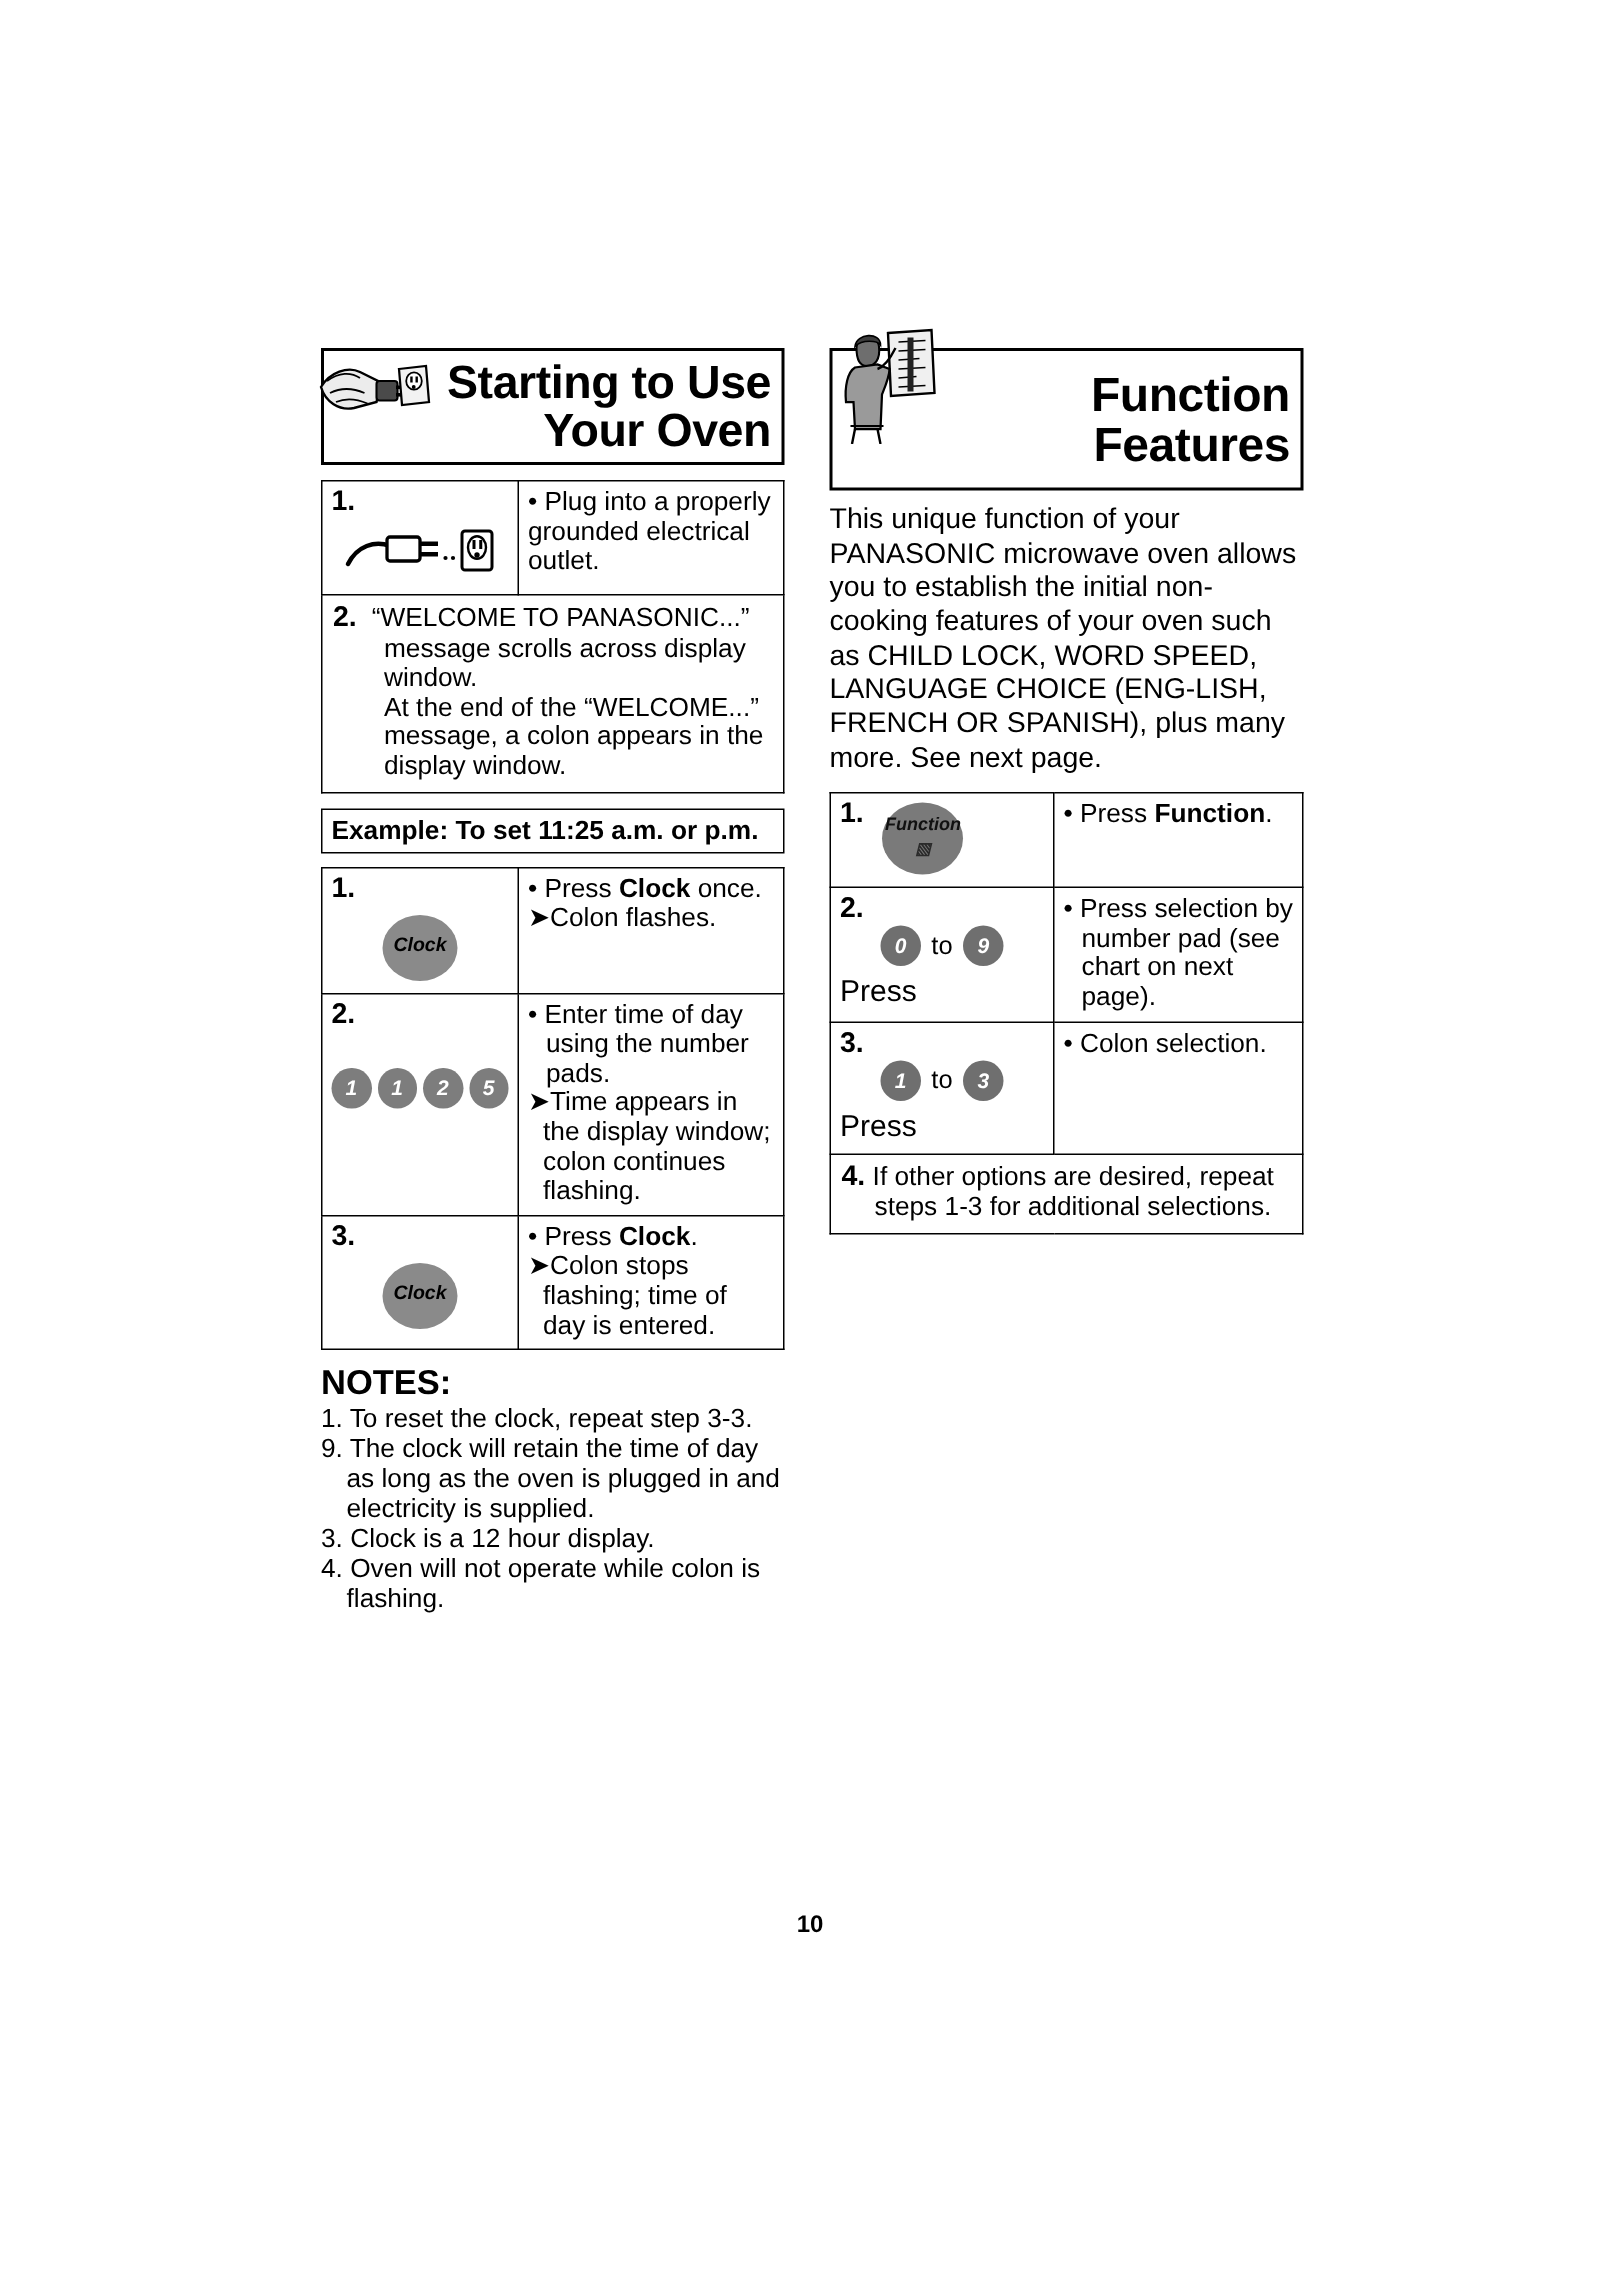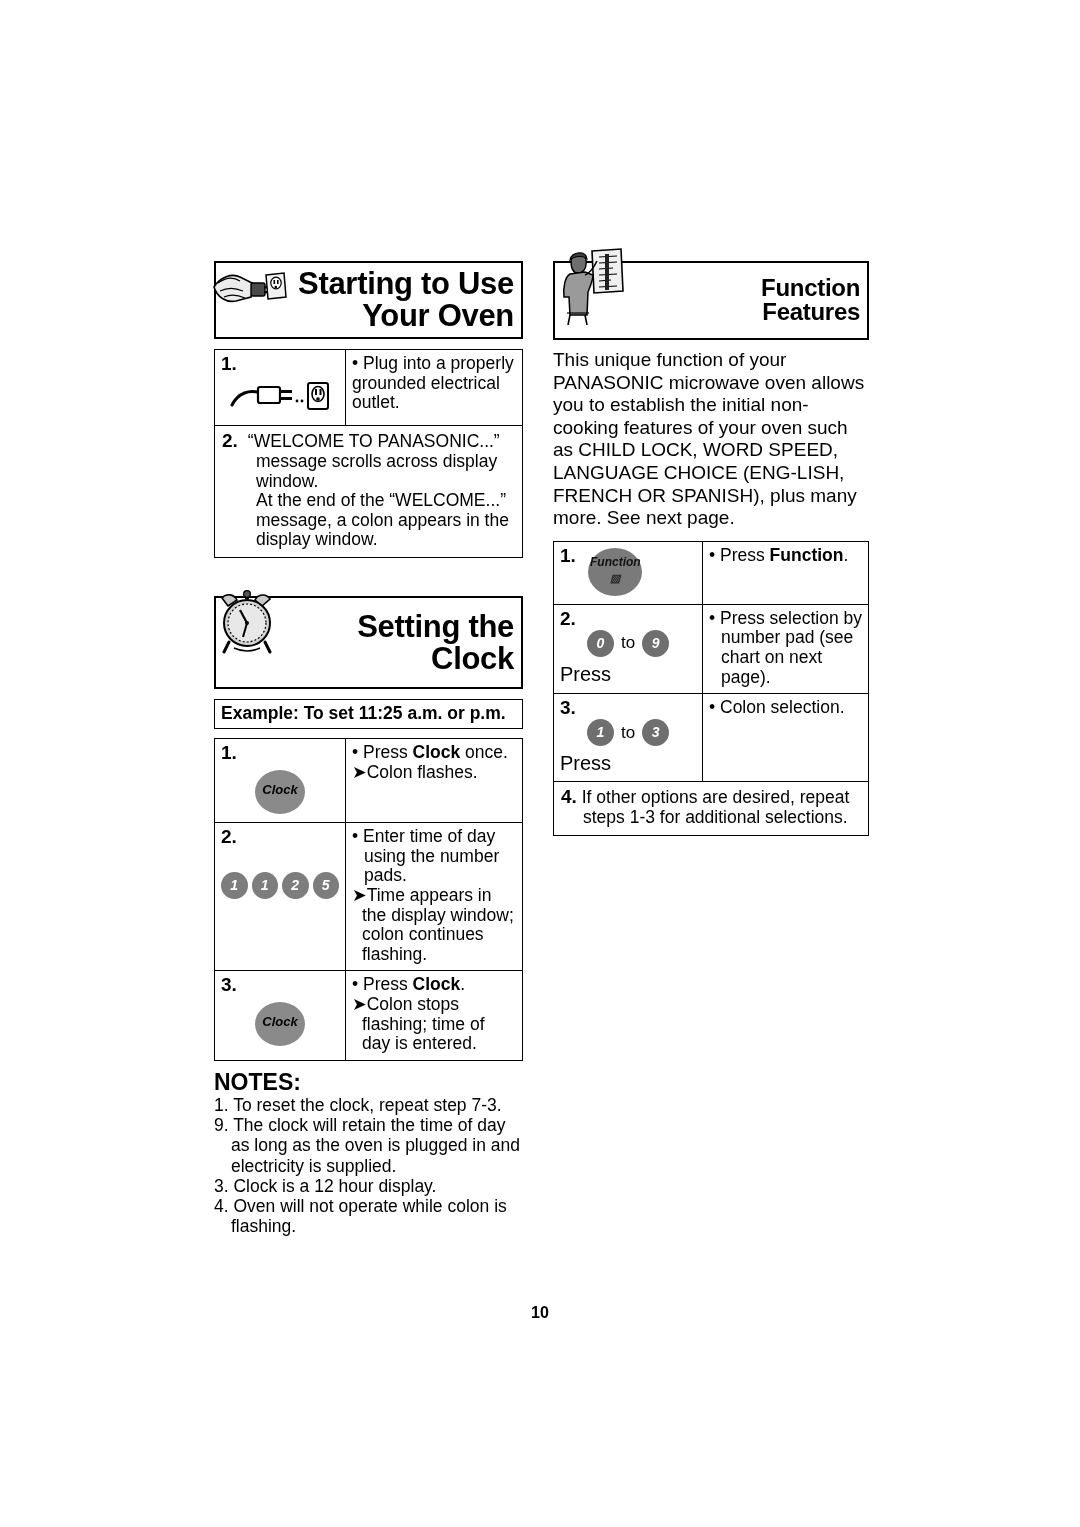--- a/index.html
+++ b/index.html
@@ -14,21 +14,20 @@
     font-family: "Liberation Sans", sans-serif;
     color: #000000;
     overflow: hidden;
   }
 
   .page {
     position: absolute;
     left: 0; top: 0;
     width: 1080px;
     height: 1490px;
-    margin-top: 29px;
   }
 
   .col-left {
     position: absolute;
     left: 214px;
     top: 232px;
     width: 309px;
   }
   .col-right {
     position: absolute;
@@ -315,37 +314,20 @@
             <div>window.</div>
             <div>At the end of the “WELCOME...”</div>
             <div>message, a colon appears in the</div>
             <div>display window.</div>
           </div>
         </td>
       </tr>
     </tbody>
       </table>
 
-    <div class="banner" style="margin-top:38px;">
-      <svg class="banner-icon clock-ico" viewBox="0 0 62 66">
-        <path d="M10 16 L4 8 C8 3, 16 4, 19 10 Z" fill="#c9c9c9" stroke="#000" stroke-width="1.6"></path>
-        <path d="M44 16 L52 9 C48 3, 40 4, 37 10 Z" fill="#c9c9c9" stroke="#000" stroke-width="1.6"></path>
-        <rect x="27" y="2" width="4" height="7" fill="#000"></rect>
-        <circle cx="29" cy="4" r="3.4" fill="#555" stroke="#000" stroke-width="1.2"></circle>
-        <circle cx="29" cy="33" r="23" fill="#d4d4d4" stroke="#000" stroke-width="2"></circle>
-        <circle cx="29" cy="33" r="19" fill="#e8e8e8" stroke="#000" stroke-width="1.2" stroke-dasharray="2 2"></circle>
-        <line x1="29" y1="33" x2="22" y2="20" stroke="#000" stroke-width="2.2"></line>
-        <line x1="29" y1="33" x2="25" y2="47" stroke="#000" stroke-width="2"></line>
-        <circle cx="29" cy="33" r="2" fill="#000"></circle>
-        <path d="M11 52 L6 62" stroke="#000" stroke-width="3" stroke-linecap="round"></path>
-        <path d="M47 52 L52 62" stroke="#000" stroke-width="3" stroke-linecap="round"></path>
-        <path d="M16 58 Q29 64 42 58" fill="none" stroke="#000" stroke-width="1.6"></path>
-      </svg>
-      <div class="banner-title single">Setting the Clock</div>
-    </div>
 
     <div class="example-bar">Example: To set 11:25 a.m. or p.m.</div>
 
     <table class="steps" style="margin-top:9px">
       <tbody>
           <tr>
         <td class="numcell">
           <div class="stepnum">1.</div>
           <div class="roundbtn">
             <span class="lbl">Clock</span>
@@ -387,21 +369,21 @@
             <div class="bullet-line"><span>• Press </span><b>Clock</b><span>.</span></div>
             <div class="arrow-line">➤Colon stops flashing; time of day is entered.</div>
           </div>
         </td>
       </tr>
     </tbody>
       </table>
 
     <div class="notes">
       <div class="notes-title">NOTES:</div>
-      <div class="note-item">1. To reset the clock, repeat step 7-3.</div>
+      <div class="note-item">1. To reset the clock, repeat step 3-3.</div>
       <div class="note-item">9. The clock will retain the time of day as long as the oven is plugged in and electricity is supplied.</div>
       <div class="note-item">3. Clock is a 12 hour display.</div>
       <div class="note-item">4. Oven will not operate while colon is flashing.</div>
     </div>
   </div>
 
   <div class="col-right">
 
     <div class="banner">
       <svg class="banner-icon person-ico" viewBox="0 0 72 78">
@@ -420,21 +402,21 @@
         <path d="M12 14 C12 5, 26 4, 27 13 C28 22, 24 26, 19 26 C14 26, 12 21, 12 14 Z" fill="#6e6e6e" stroke="#000" stroke-width="1.4"></path>
         <path d="M11 13 C12 4, 28 3, 28 12 C26 9, 16 8, 11 13 Z" fill="#3d3d3d" stroke="#000" stroke-width="1.1"></path>
 
         <path d="M11 27 C6 30, 4 40, 5 50 L10 50 L11 68 L28 68 L29 45 C31 40, 34 33, 34 28 L26 25 Z" fill="#9a9a9a" stroke="#000" stroke-width="1.5"></path>
 
         <path d="M26 28 C32 26, 36 18, 38 14" fill="none" stroke="#000" stroke-width="1.6"></path>
 
         <path d="M11 68 L9 78 M26 68 L28 78" stroke="#000" stroke-width="1.6"></path>
         <path d="M8 66 L30 66" stroke="#000" stroke-width="1.2"></path>
       </svg>
-      <div class="banner-title single" style="padding-left:111px;font-size:24px">Function Features</div>
+      <div class="banner-title single" style="padding-left:111px;font-size:32px">Function Features</div>
     </div>
 
     <p class="intro">This unique function of your PANASONIC microwave oven allows you to establish the initial non-cooking features of your oven such as CHILD LOCK, WORD SPEED, LANGUAGE CHOICE (ENG-LISH, FRENCH OR SPANISH), plus many more. See next page.</p>
 
     <table class="steps" style="margin-top:11px">
       <tbody>
           <tr>
         <td class="numcell" style="width:136px">
           <div class="stepnum" style="display:inline-block">1.</div>
           <div class="roundbtn fn" style="display:inline-block;vertical-align:top;margin-left:8px">

